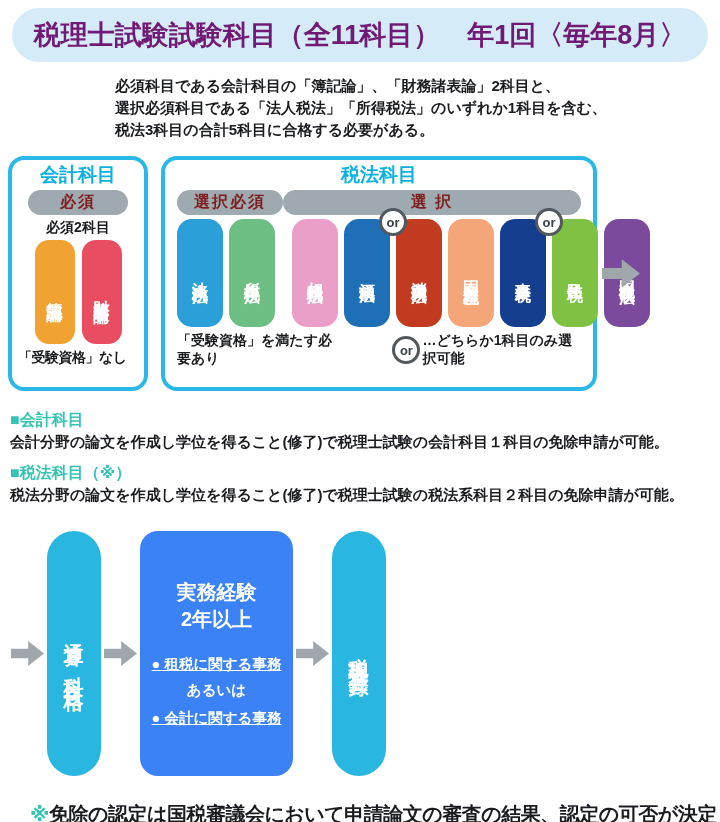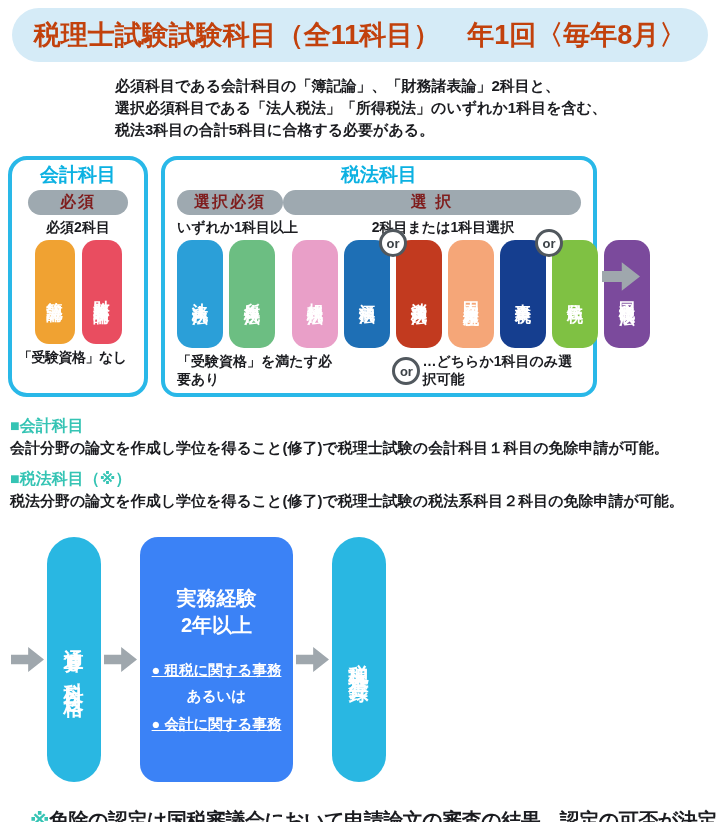--- a/index.html
+++ b/index.html
@@ -8,28 +8,28 @@
     font-family:"Liberation Sans","DejaVu Sans",sans-serif;
     color:#1b1c20;
     -webkit-font-smoothing:antialiased;
   }
   
   .header-band{
     margin:8px 12px 0 12px;height:54px;border-radius:28px;
     background:#d5ebf7;display:flex;align-items:center;justify-content:center;
   }
   .header-band .title{
-    color:#c2410c;font-size:27px;font-weight:bold;letter-spacing:0px;white-space:nowrap;
+    color:#701a75;font-size:27px;font-weight:bold;letter-spacing:0px;white-space:nowrap;
   }
   
   .intro{margin:13px 0 0 115px;font-size:15px;font-weight:bold;line-height:22px;color:#1b1c20;}
   
   .boxes-row{margin:15px 0 0 8px;display:flex;align-items:stretch;}
   .subject-box{border:4px solid #29b8e8;border-radius:16px;background:#fff;box-sizing:border-box;}
-  .acct-box{width:140px;padding:3px 6px 20px 6px;border-radius:19px;}
+  .acct-box{width:140px;padding:3px 6px 20px 6px;}
   .tax-box{width:436px;margin-left:13px;padding:3px 12px 4px 12px;}
   .box-title{color:#0cb1e2;font-size:19px;font-weight:bold;text-align:center;line-height:24px;}
   .pill{background:#9ea9b0;color:#7f1d1d;font-size:16px;font-weight:bold;border-radius:13px;
         height:25px;display:flex;align-items:center;justify-content:center;letter-spacing:2px;}
   .acct-box .pill{margin:3px 10px 0 10px;}
   .pill-row{display:flex;margin-top:3px;}
   .pill-mandatory{width:106px;flex:none;}
   .pill-select{flex:1;}
   .small-note{font-size:14px;font-weight:bold;color:#1b1c20;line-height:18px;}
   .acct-box .small-note{text-align:center;margin-top:3px;}
@@ -121,24 +121,20 @@
     </div>
     <div class="box-footer">「受験資格」なし</div>
   </div>
 
   <div class="subject-box tax-box">
     <div class="box-title">税法科目</div>
     <div class="pill-row">
       <div class="pill pill-mandatory">選択必須</div>
       <div class="pill pill-select">選 択</div>
     </div>
-    <div class="note-row">
-      <div class="small-note note-mandatory">いずれか1科目以上</div>
-      <div class="small-note note-select">2科目または1科目選択</div>
-    </div>
     <div class="cards-row tax-cards">
       <div class="card-group">
         <div class="subject-card" style="background-color: rgb(43, 159, 216);">
           <span class="v-label">法人税法</span>
         </div>
         <div class="subject-card" style="background-color: rgb(108, 190, 130);">
           <span class="v-label">所得税法</span>
         </div>
       </div>
       <div class="group-gap"></div>

